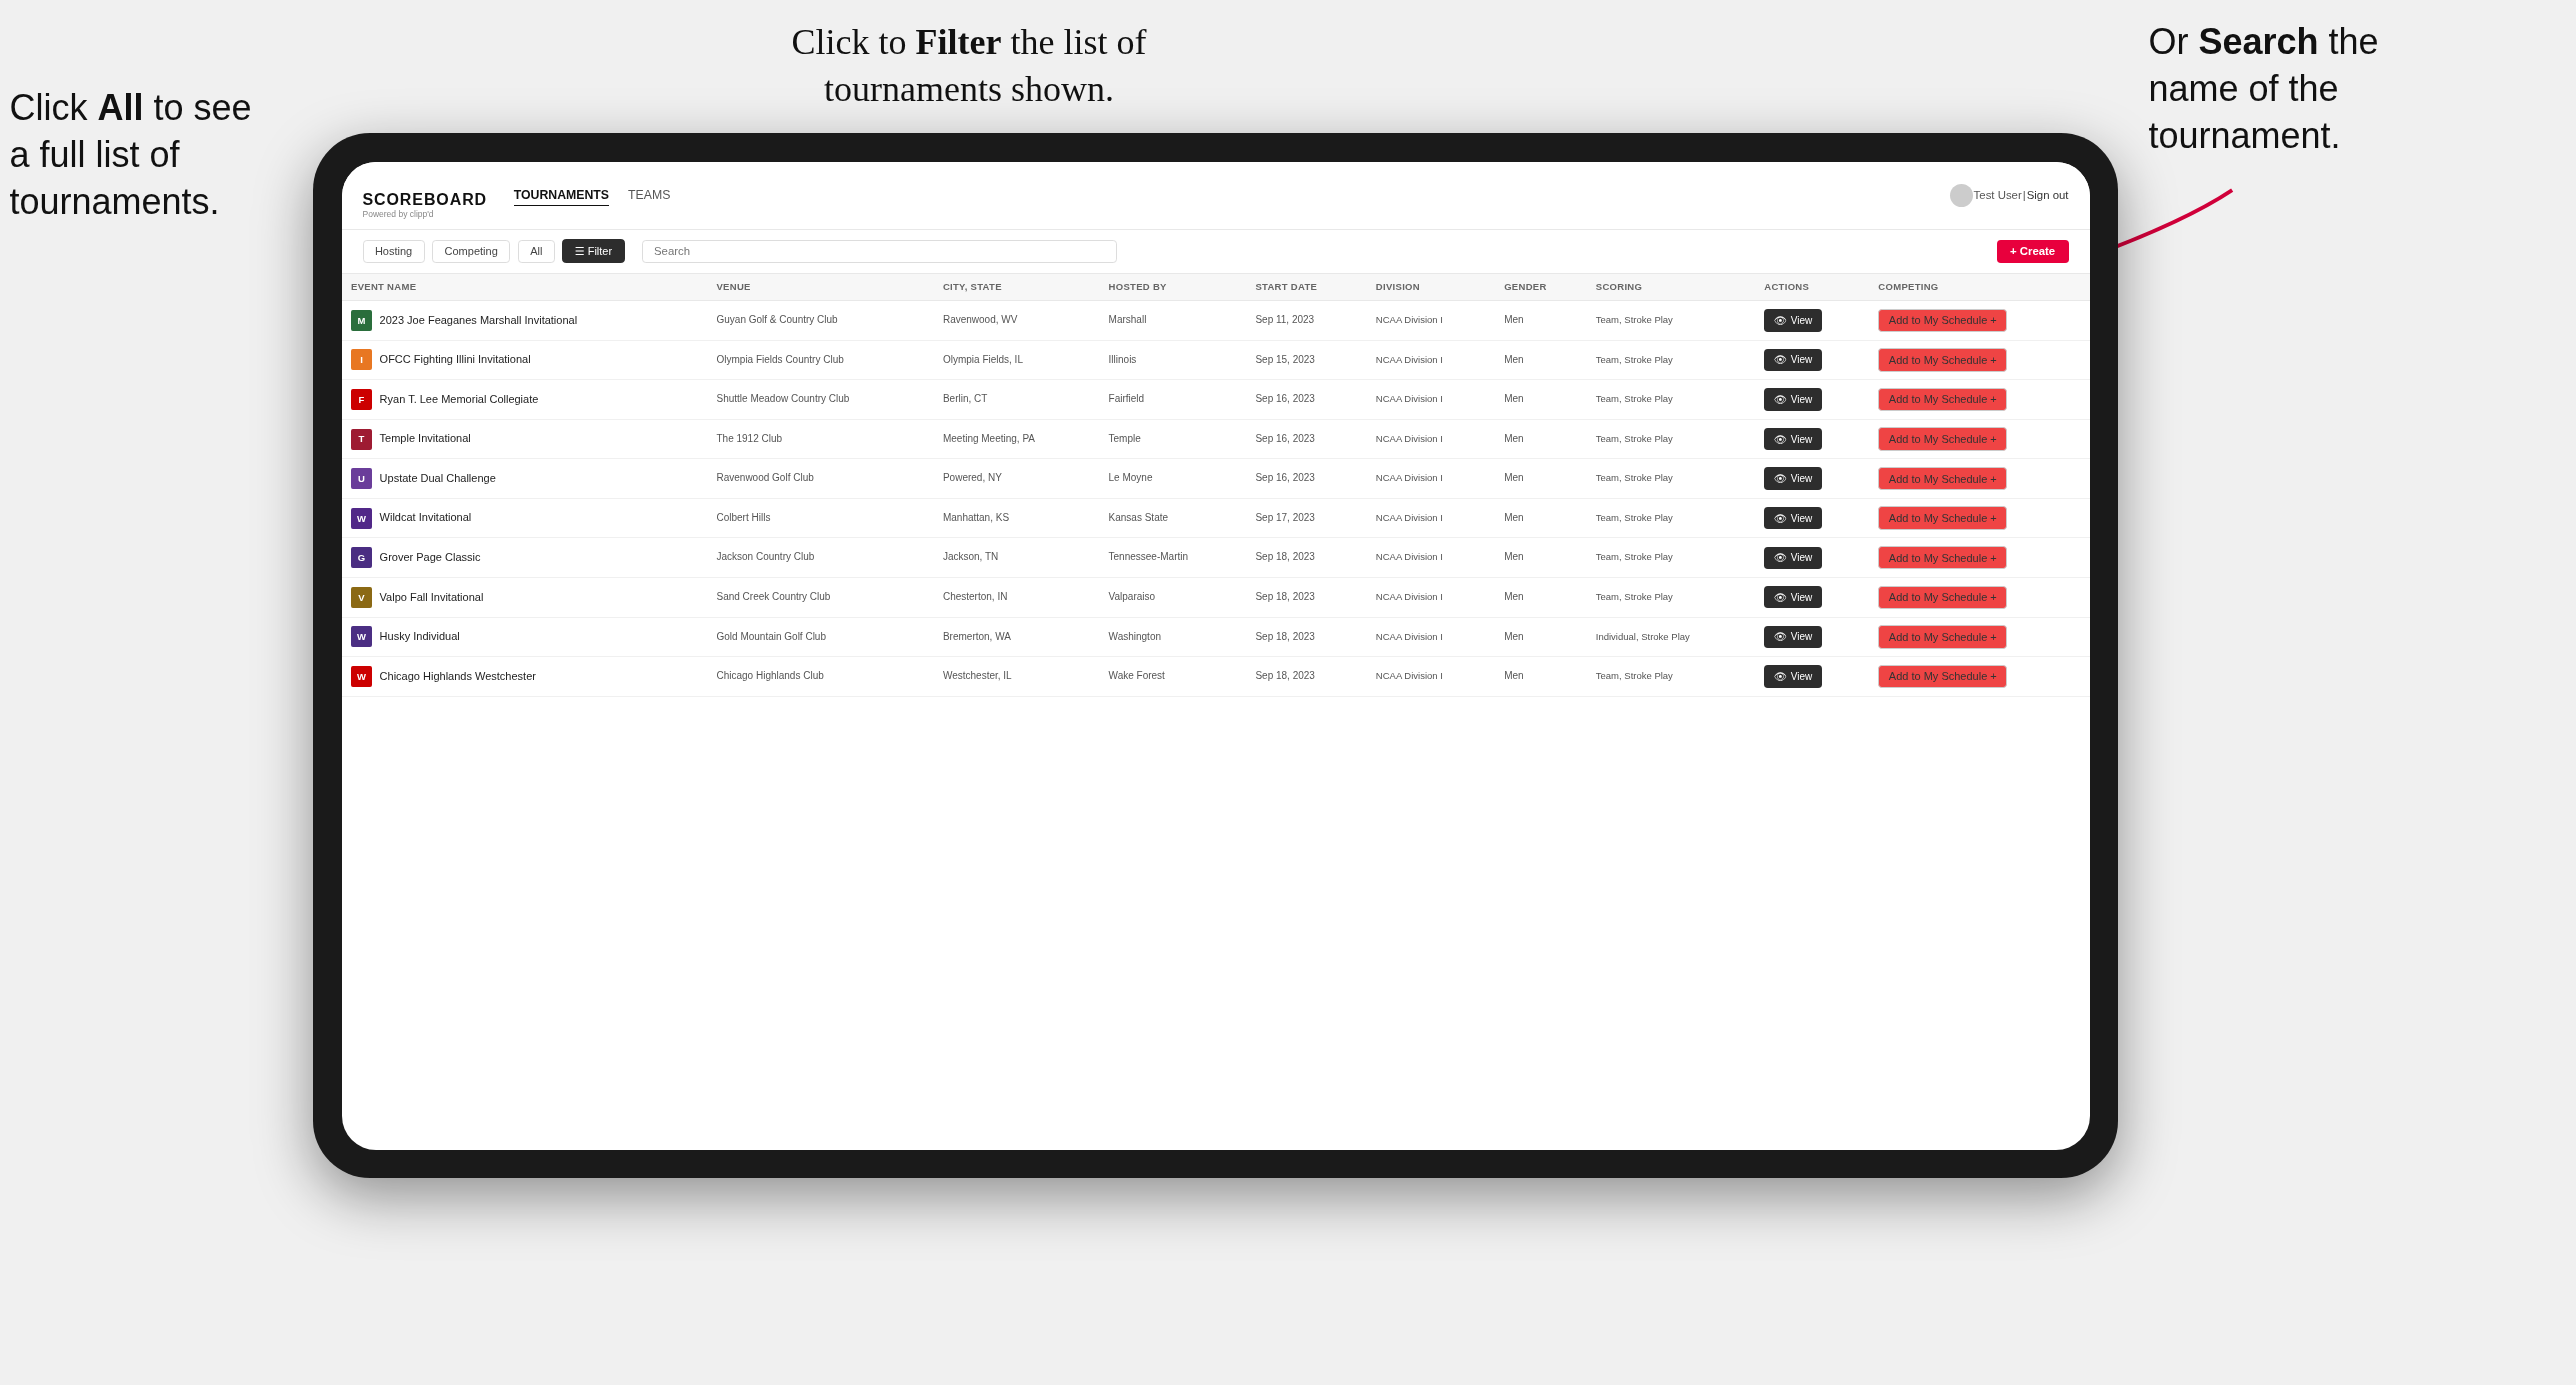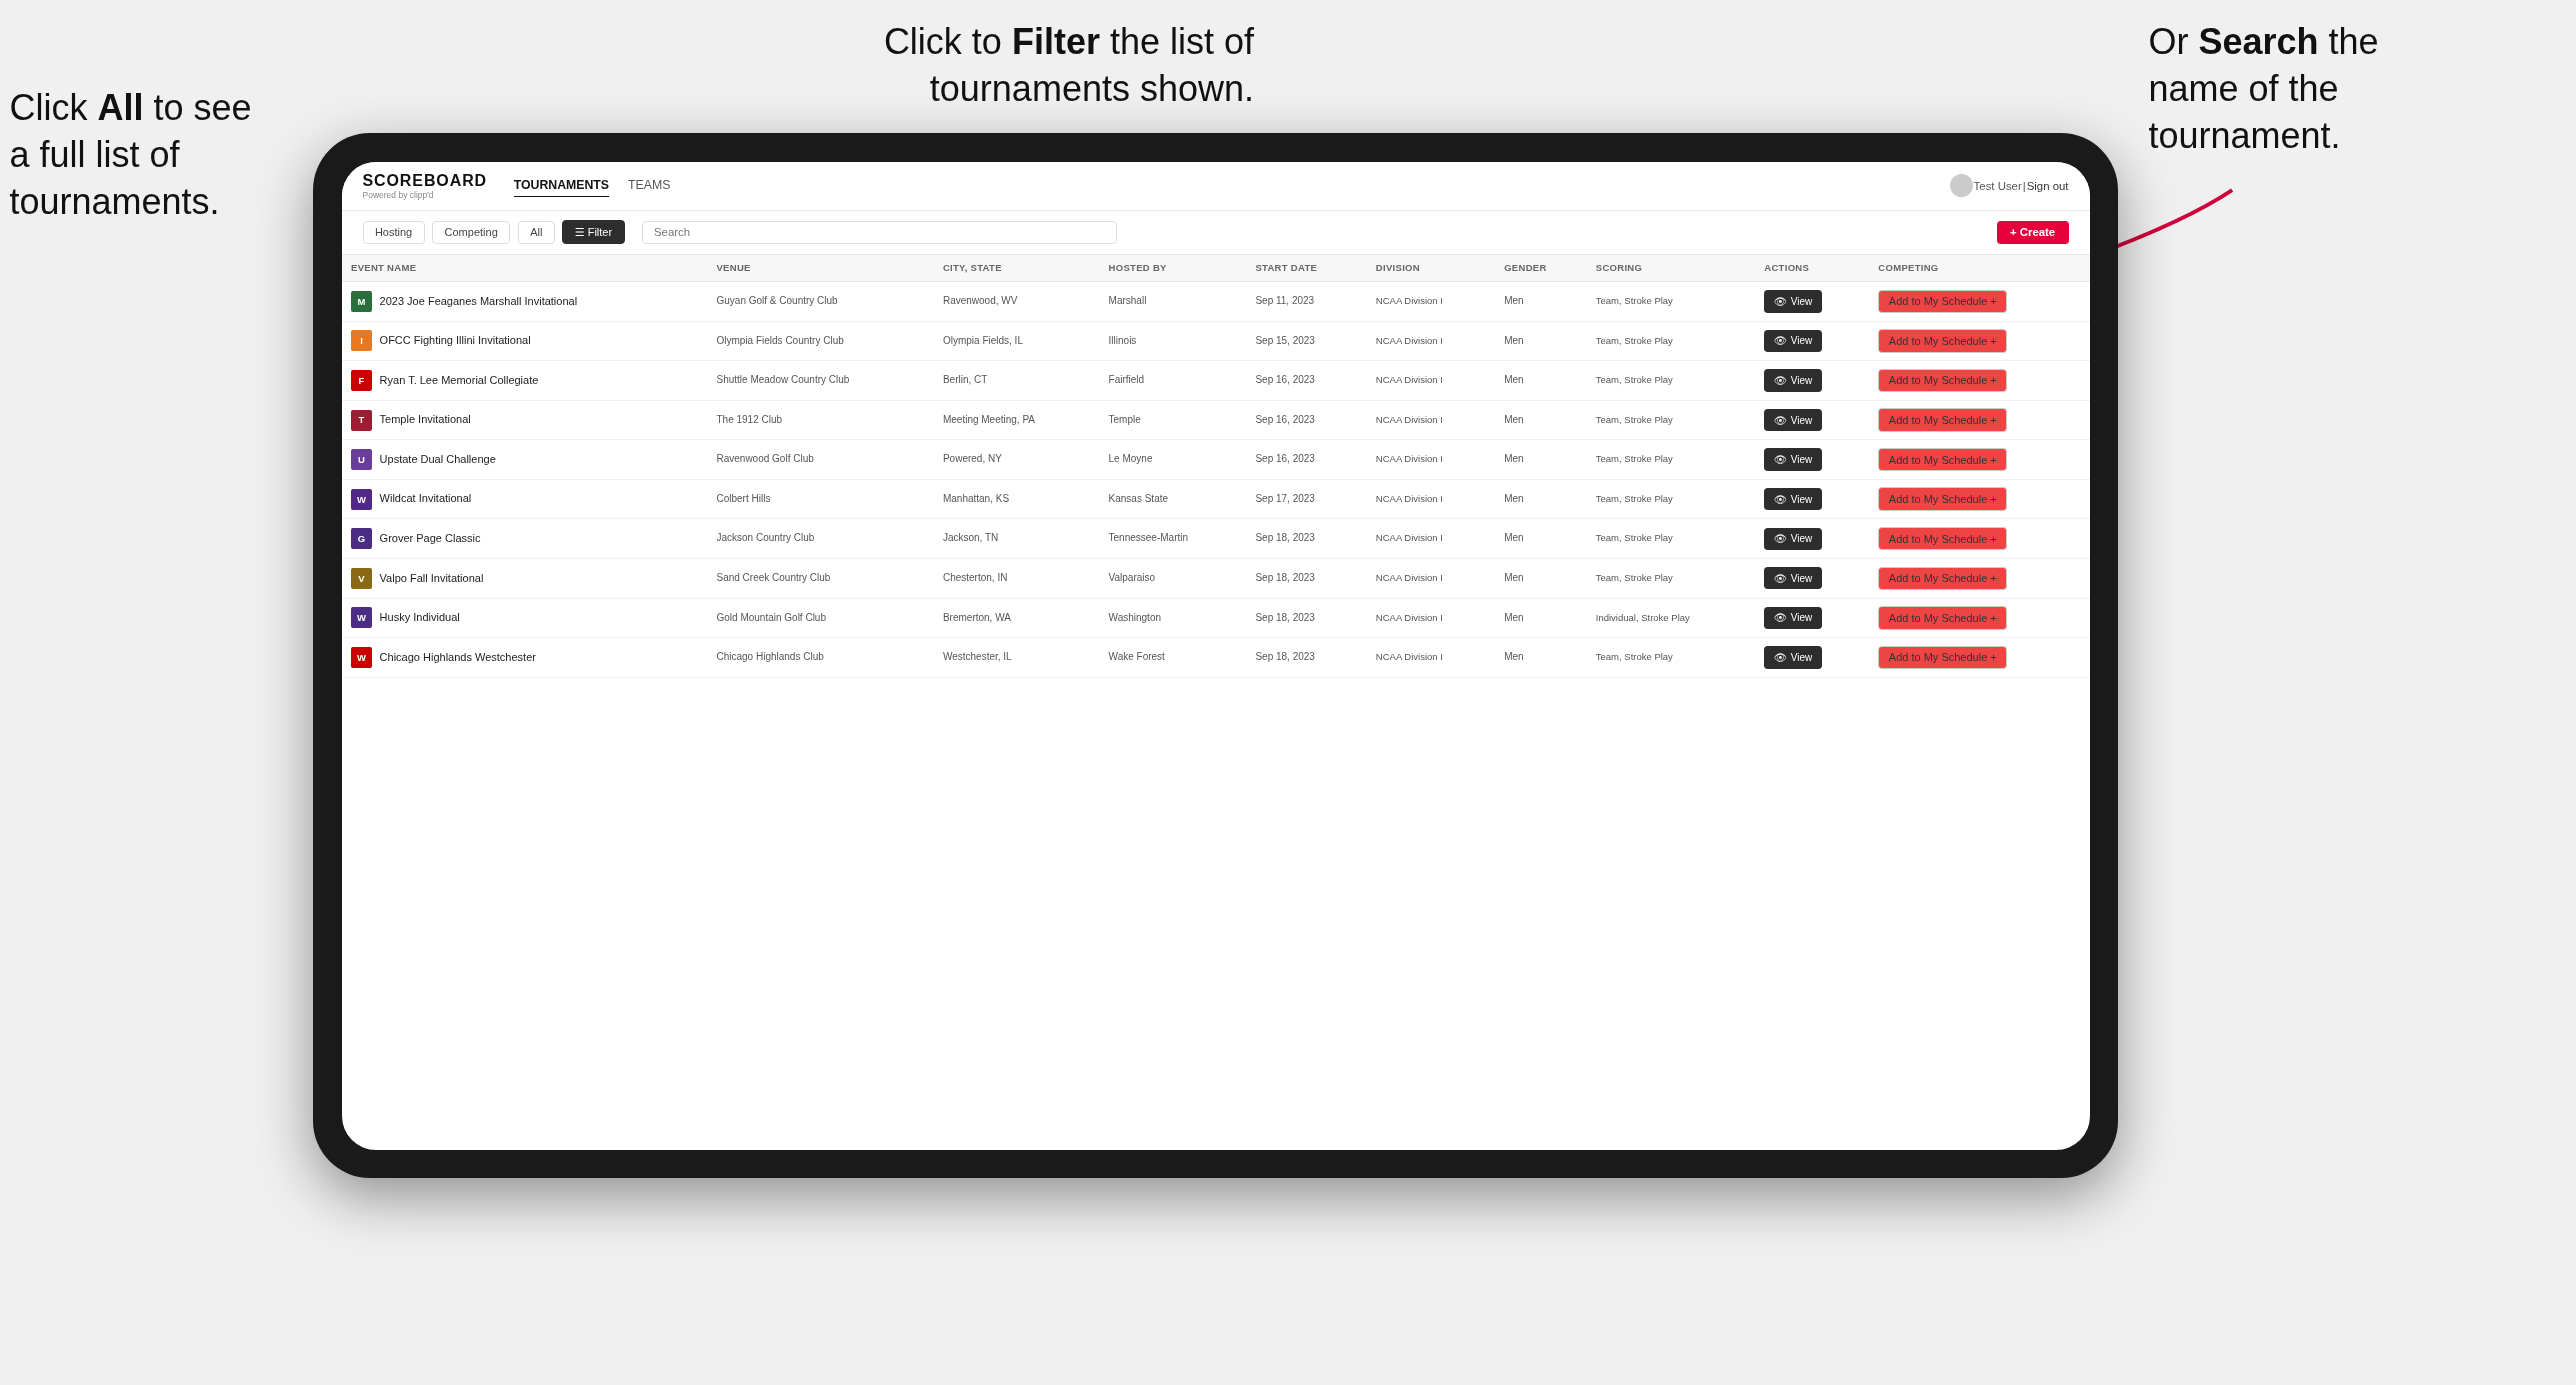--- a/index.html
+++ b/index.html
@@ -19,21 +19,22 @@
       line-height: 1.3;
       color: #111;
       font-family: -apple-system, BlinkMacSystemFont, 'Segoe UI', sans-serif;
     }
     .annotation strong { font-weight: 700; }
 
     .ann-top-center {
       top: 19px;
       left: 684px;
       width: 570px;
-      text-align: right;
+      text-align: center;
+      font-family: Liberation Serif, serif;
     }
     .ann-top-right {
       top: 19px;
       right: 28.5px;
       width: 399px;
       text-align: left;
     }
     .ann-left {
       top: 85px;
       left: 9.5px;
@@ -83,20 +84,21 @@
     .logo-area {
       display: flex;
       flex-direction: column;
       margin-right: 26.6px;
     }
     .logo-text {
       font-size: 16px;
       font-weight: 800;
       color: #111;
       letter-spacing: 0.9px;
+      margin-top: 20px;
     }
     .logo-sub {
       font-size: 8.5px;
       color: #888;
     }
     .nav-tabs {
       display: flex;
       gap: 19px;
       flex: 1;
     }

